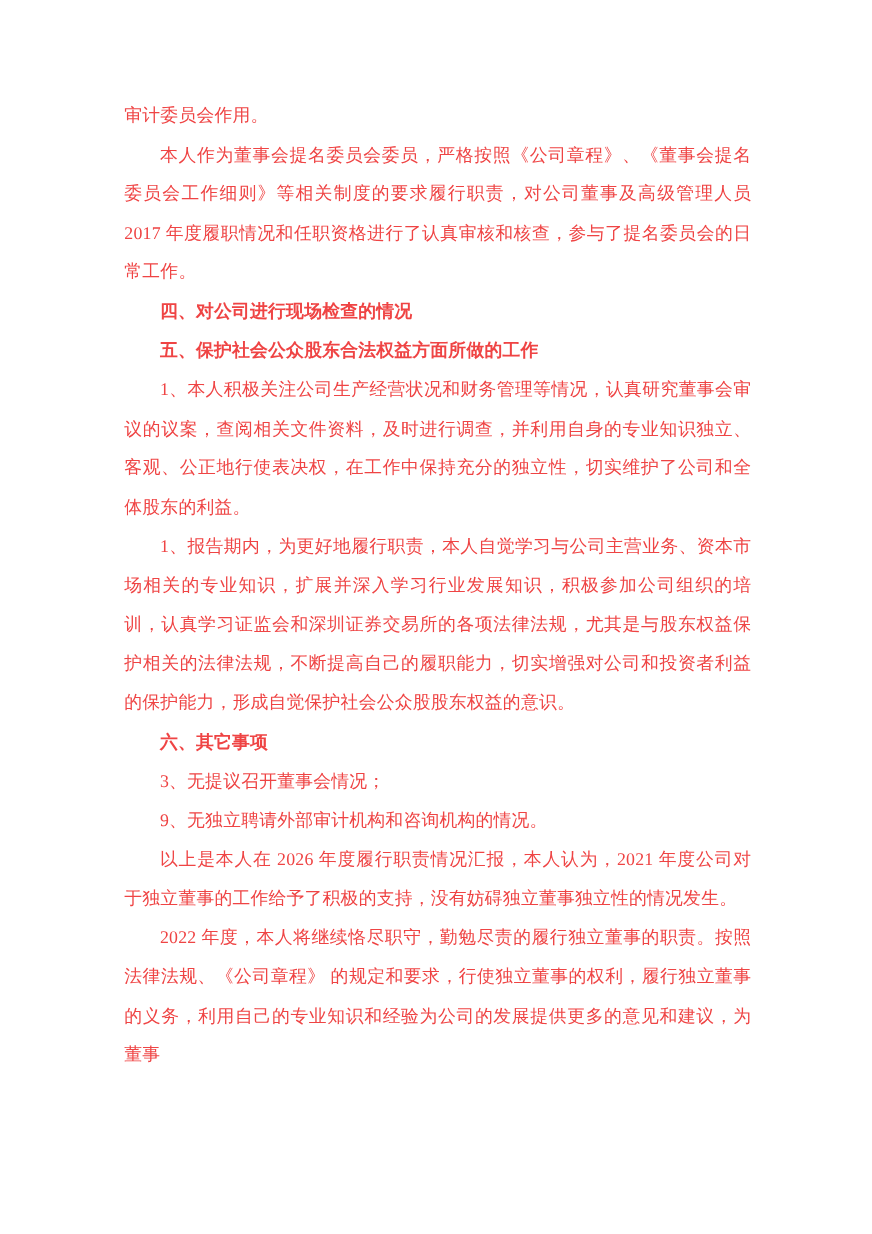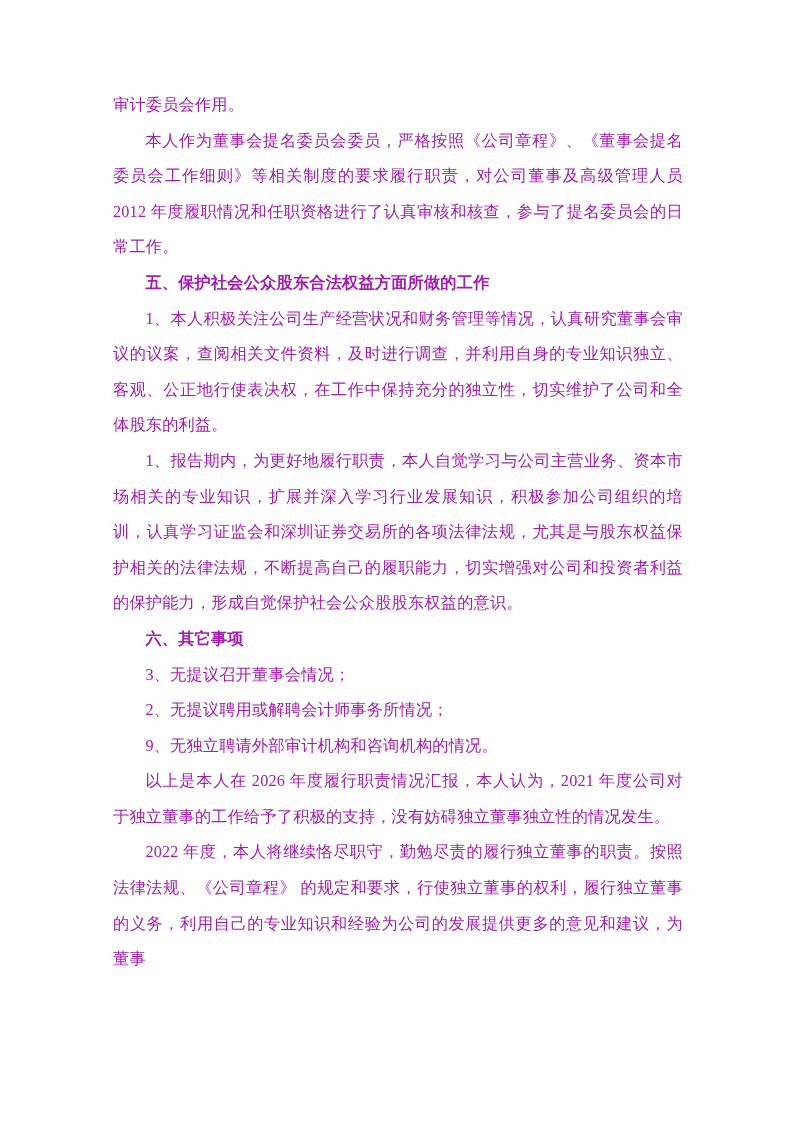--- a/index.html
+++ b/index.html
@@ -8,21 +8,21 @@
     background: #cfcfcf;
   }
   .page {
     width: 793px;
     height: 1122px;
     background: #ffffff;
     position: relative;
     box-sizing: border-box;
     overflow: hidden;
     font-family: "Liberation Serif", "DejaVu Serif", serif;
-    color: #a21caf;
+    color: #ef4444;
   }
   .content {
     position: absolute;
     left: 113px;
     top: 88px;
     width: 570px;
   }
   p {
     margin: 0;
     font-size: 16.2px;
@@ -44,24 +44,24 @@
   p.item {
     text-indent: 2em;
   }
 </style>
 </head>
 <body>
 
 <div class="page">
   <div class="content">
     <p class="cont">审计委员会作用。</p>
-    <p class="body">本人作为董事会提名委员会委员，严格按照《公司章程》、《董事会提名委员会工作细则》等相关制度的要求履行职责，对公司董事及高级管理人员 2012 年度履职情况和任职资格进行了认真审核和核查，参与了提名委员会的日常工作。</p>
+    <p class="body">本人作为董事会提名委员会委员，严格按照《公司章程》、《董事会提名委员会工作细则》等相关制度的要求履行职责，对公司董事及高级管理人员 2017 年度履职情况和任职资格进行了认真审核和核查，参与了提名委员会的日常工作。</p>
+    <p class="head">四、对公司进行现场检查的情况</p>
     <p class="head">五、保护社会公众股东合法权益方面所做的工作</p>
     <p class="body">1、本人积极关注公司生产经营状况和财务管理等情况，认真研究董事会审议的议案，查阅相关文件资料，及时进行调查，并利用自身的专业知识独立、客观、公正地行使表决权，在工作中保持充分的独立性，切实维护了公司和全体股东的利益。</p>
     <p class="body">1、报告期内，为更好地履行职责，本人自觉学习与公司主营业务、资本市场相关的专业知识，扩展并深入学习行业发展知识，积极参加公司组织的培训，认真学习证监会和深圳证券交易所的各项法律法规，尤其是与股东权益保护相关的法律法规，不断提高自己的履职能力，切实增强对公司和投资者利益的保护能力，形成自觉保护社会公众股股东权益的意识。</p>
     <p class="head">六、其它事项</p>
     <p class="item">3、无提议召开董事会情况；</p>
-    <p class="item">2、无提议聘用或解聘会计师事务所情况；</p>
     <p class="item">9、无独立聘请外部审计机构和咨询机构的情况。</p>
     <p class="body">以上是本人在 2026 年度履行职责情况汇报，本人认为，2021 年度公司对于独立董事的工作给予了积极的支持，没有妨碍独立董事独立性的情况发生。</p>
     <p class="body">2022 年度，本人将继续恪尽职守，勤勉尽责的履行独立董事的职责。按照法律法规、《公司章程》 的规定和要求，行使独立董事的权利，履行独立董事的义务，利用自己的专业知识和经验为公司的发展提供更多的意见和建议，为董事</p>
   </div>
 </div>
 
 </body></html>

